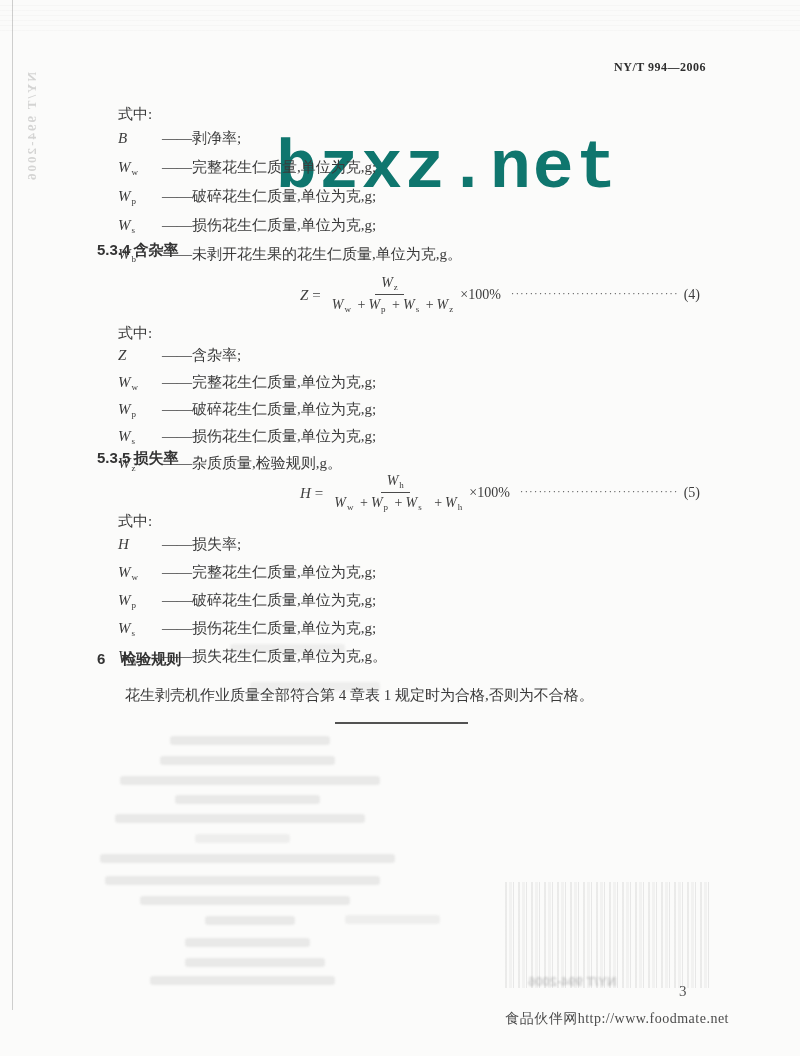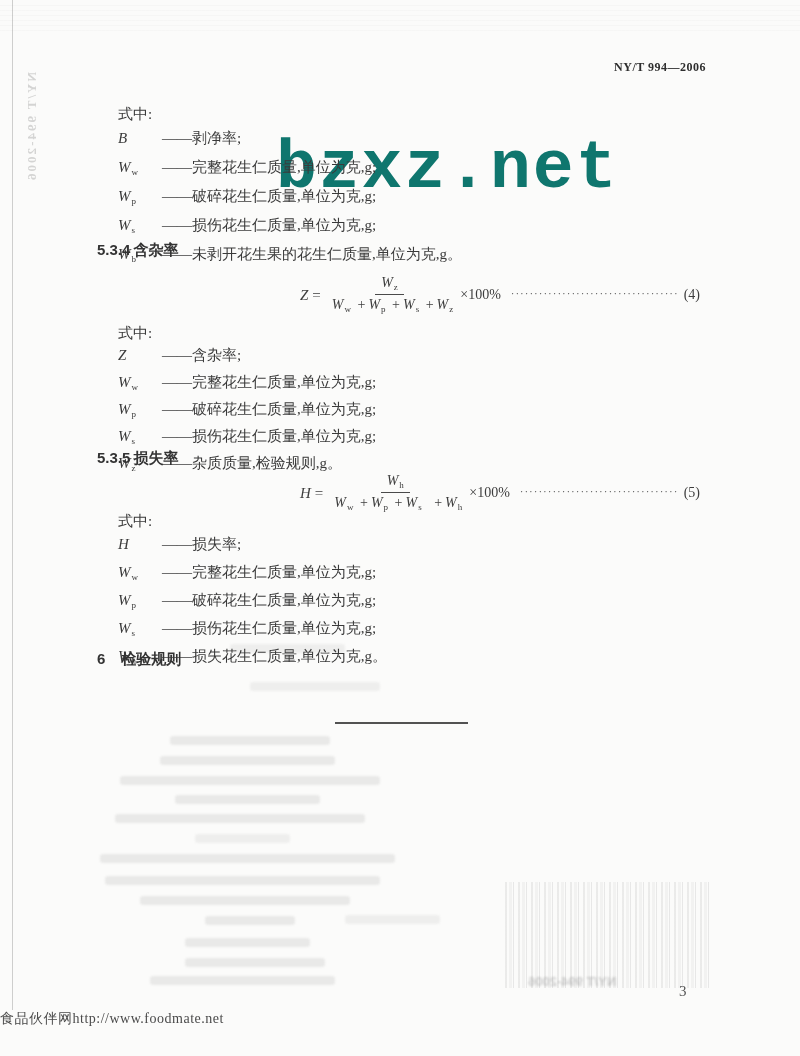--- a/index.html
+++ b/index.html
@@ -94,21 +94,21 @@
     filter:blur(0.4px); opacity:.8;
   }
   .barcode-ghost-text {
     position:absolute; left:528px; top:974px; font-size:13px; font-weight:bold;
     color:rgba(120,120,120,0.35); filter:blur(1px); transform:scaleX(-1);
     font-family:"Liberation Sans","DejaVu Sans",sans-serif;
   }
   
   .page-number { position:absolute; left:679px; top:983px; font-size:15px; color:#555; }
   .footer {
-    position:absolute; left:0; top:1010px; width:729px; text-align:left;
+    position:absolute; left:0; top:1010px; width:729px; text-align:right;
     font-size:14px; color:#4a4a4a; letter-spacing:0.5px;
     font-family:"Liberation Serif","DejaVu Serif",serif;
   }
 </style>
 </head>
 <body>
 
 <div class="page">
 
   <div class="scan-top"></div>
@@ -218,20 +218,21 @@
       <span class="sym"><span class="base">W</span><span class="sx">s</span></span><span class="deftext">——损伤花生仁质量,单位为克,g;</span>
     </div>
     <div class="def-row">
       <span class="sym"><span class="base">W</span><span class="sx">h</span></span><span class="deftext">——损失花生仁质量,单位为克,g。</span>
     </div>
   </div>
 
   <div class="sec-heading wide-gap" style="top:650px;">
     <span>6</span><span class="sec-title">检验规则</span>
   </div>
+  <div class="body-par">花生剥壳机作业质量全部符合第 4 章表 1 规定时为合格,否则为不合格。</div>
 
   <div class="end-rule"></div>
 
   <div class="ghost faint" style="left:230px; top:644px; width:115px;"></div>
   <div class="ghost faint" style="left:250px; top:682px; width:130px;"></div>
   <div class="ghost" style="left:170px; top:736px; width:160px;"></div>
   <div class="ghost" style="left:160px; top:756px; width:175px;"></div>
   <div class="ghost" style="left:120px; top:776px; width:260px;"></div>
   <div class="ghost" style="left:175px; top:795px; width:145px;"></div>
   <div class="ghost" style="left:115px; top:814px; width:250px;"></div>

